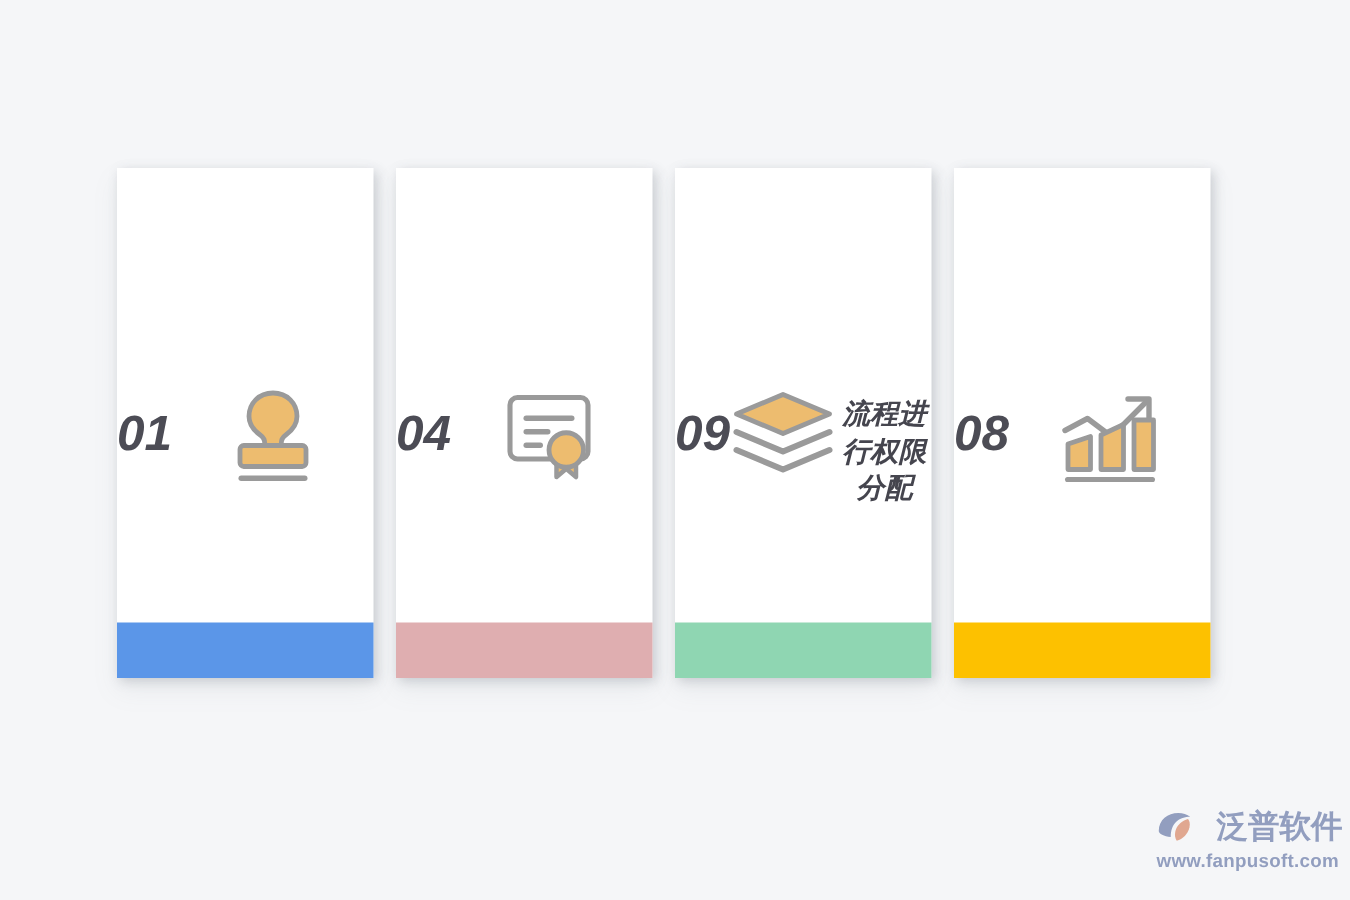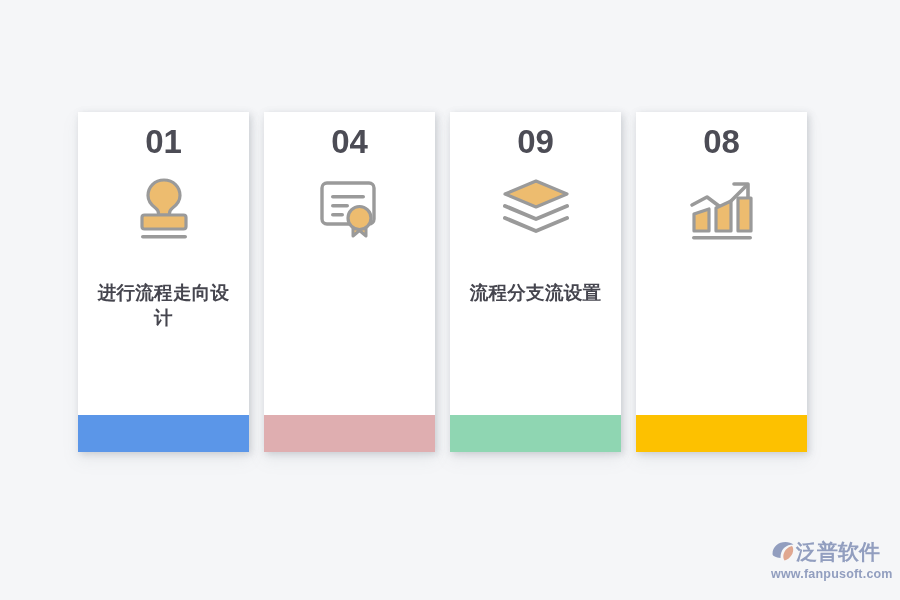--- a/index.html
+++ b/index.html
@@ -26,24 +26,25 @@
     align-items: flex-start;
     gap: 15px;
   }
 
   .step-card {
     width: 171px;
     height: 340px;
     background: #ffffff;
     box-shadow: 2px 2px 7px rgba(120,125,135,0.30), 0 8px 16px rgba(130,135,145,0.10);
     display: flex;
-    flex-direction: column;
+    flex-direction: row;
     align-items: center;
     position: relative;
     box-sizing: border-box;
+    font-style: italic;
   }
 
   .step-number {
     margin-top: 13px;
     font-size: 33px;
     font-weight: bold;
     color: #4c4c55;
     letter-spacing: 0px;
     line-height: 1;
     user-select: none;
@@ -87,21 +88,21 @@
     display: flex;
     flex-direction: column;
     align-items: flex-start;
     opacity: 0.96;
     user-select: none;
   }
   #watermark-top {
     display: flex;
     flex-direction: row;
     align-items: center;
-    gap: 1px;
+    gap: 16px;
     height: 28px;
   }
   #watermark-mark {
     width: 25px;
     height: 25px;
     flex: 0 0 auto;
   }
   #watermark-brand {
     font-size: 21px;
     font-weight: bold;
@@ -128,21 +129,20 @@
 
   <div class="step-card">
     <div class="step-number">01</div>
     <div class="step-icon">
       <svg width="64" height="66" viewBox="0 0 64 66">
         <path d="M32 4 C41.5 4 48 11 48 19.5 C48 26 44 29.5 40.5 32 C38.3 33.6 37.5 35.2 37.5 37.5 L37.5 39 L26.5 39 L26.5 37.5 C26.5 35.2 25.7 33.6 23.5 32 C20 29.5 16 26 16 19.5 C16 11 22.5 4 32 4 Z" fill="#edbc6f" stroke="#9a9a9a" stroke-width="3.2" stroke-linejoin="round"></path>
         <rect x="10" y="39" width="44" height="14" rx="2.5" fill="#edbc6f" stroke="#9a9a9a" stroke-width="3.2" stroke-linejoin="round"></rect>
         <rect x="9" y="59" width="46" height="3.6" rx="1.8" fill="#9a9a9a"></rect>
       </svg>
     </div>
-    <div class="step-label">进行流程走向设计</div>
     <div class="step-bar" style="background:#5b96e8"></div>
   </div>
 
   <div class="step-card">
     <div class="step-number">04</div>
     <div class="step-icon">
       <svg width="66" height="62" viewBox="0 0 66 62">
         <rect x="5" y="5" width="52" height="41" rx="5" fill="none" stroke="#9a9a9a" stroke-width="3.4"></rect>
         <rect x="14" y="17" width="34" height="3.6" rx="1.8" fill="#9a9a9a"></rect>
         <rect x="14" y="26" width="18" height="3.6" rx="1.8" fill="#9a9a9a"></rect>
@@ -156,21 +156,21 @@
 
   <div class="step-card">
     <div class="step-number">09</div>
     <div class="step-icon">
       <svg width="70" height="62" viewBox="0 0 70 62">
         <path d="M35 3 L66 16 L35 29 L4 16 Z" fill="#edbc6f" stroke="#9a9a9a" stroke-width="3.2" stroke-linejoin="round"></path>
         <path d="M4 28 L35 41 L66 28" fill="none" stroke="#9a9a9a" stroke-width="4" stroke-linejoin="round" stroke-linecap="round"></path>
         <path d="M4 40 L35 53 L66 40" fill="none" stroke="#9a9a9a" stroke-width="4" stroke-linejoin="round" stroke-linecap="round"></path>
       </svg>
     </div>
-    <div class="step-label">流程分支流设置</div>
+    <div class="step-label">流程进行权限分配</div>
     <div class="step-bar" style="background:#8fd6b2"></div>
   </div>
 
   <div class="step-card">
     <div class="step-number">08</div>
     <div class="step-icon">
       <svg width="70" height="66" viewBox="0 0 70 66">
         <path d="M5 29 L20 21 L36 33 L60 9" fill="none" stroke="#9a9a9a" stroke-width="3.6" stroke-linejoin="round" stroke-linecap="round"></path>
         <path d="M47 8 L61 8 L61 21" fill="none" stroke="#9a9a9a" stroke-width="3.6" stroke-linejoin="round" stroke-linecap="round"></path>
         <path d="M7 38 L22 33 L22 55 L7 55 Z" fill="#edbc6f" stroke="#9a9a9a" stroke-width="3.2" stroke-linejoin="round"></path>

